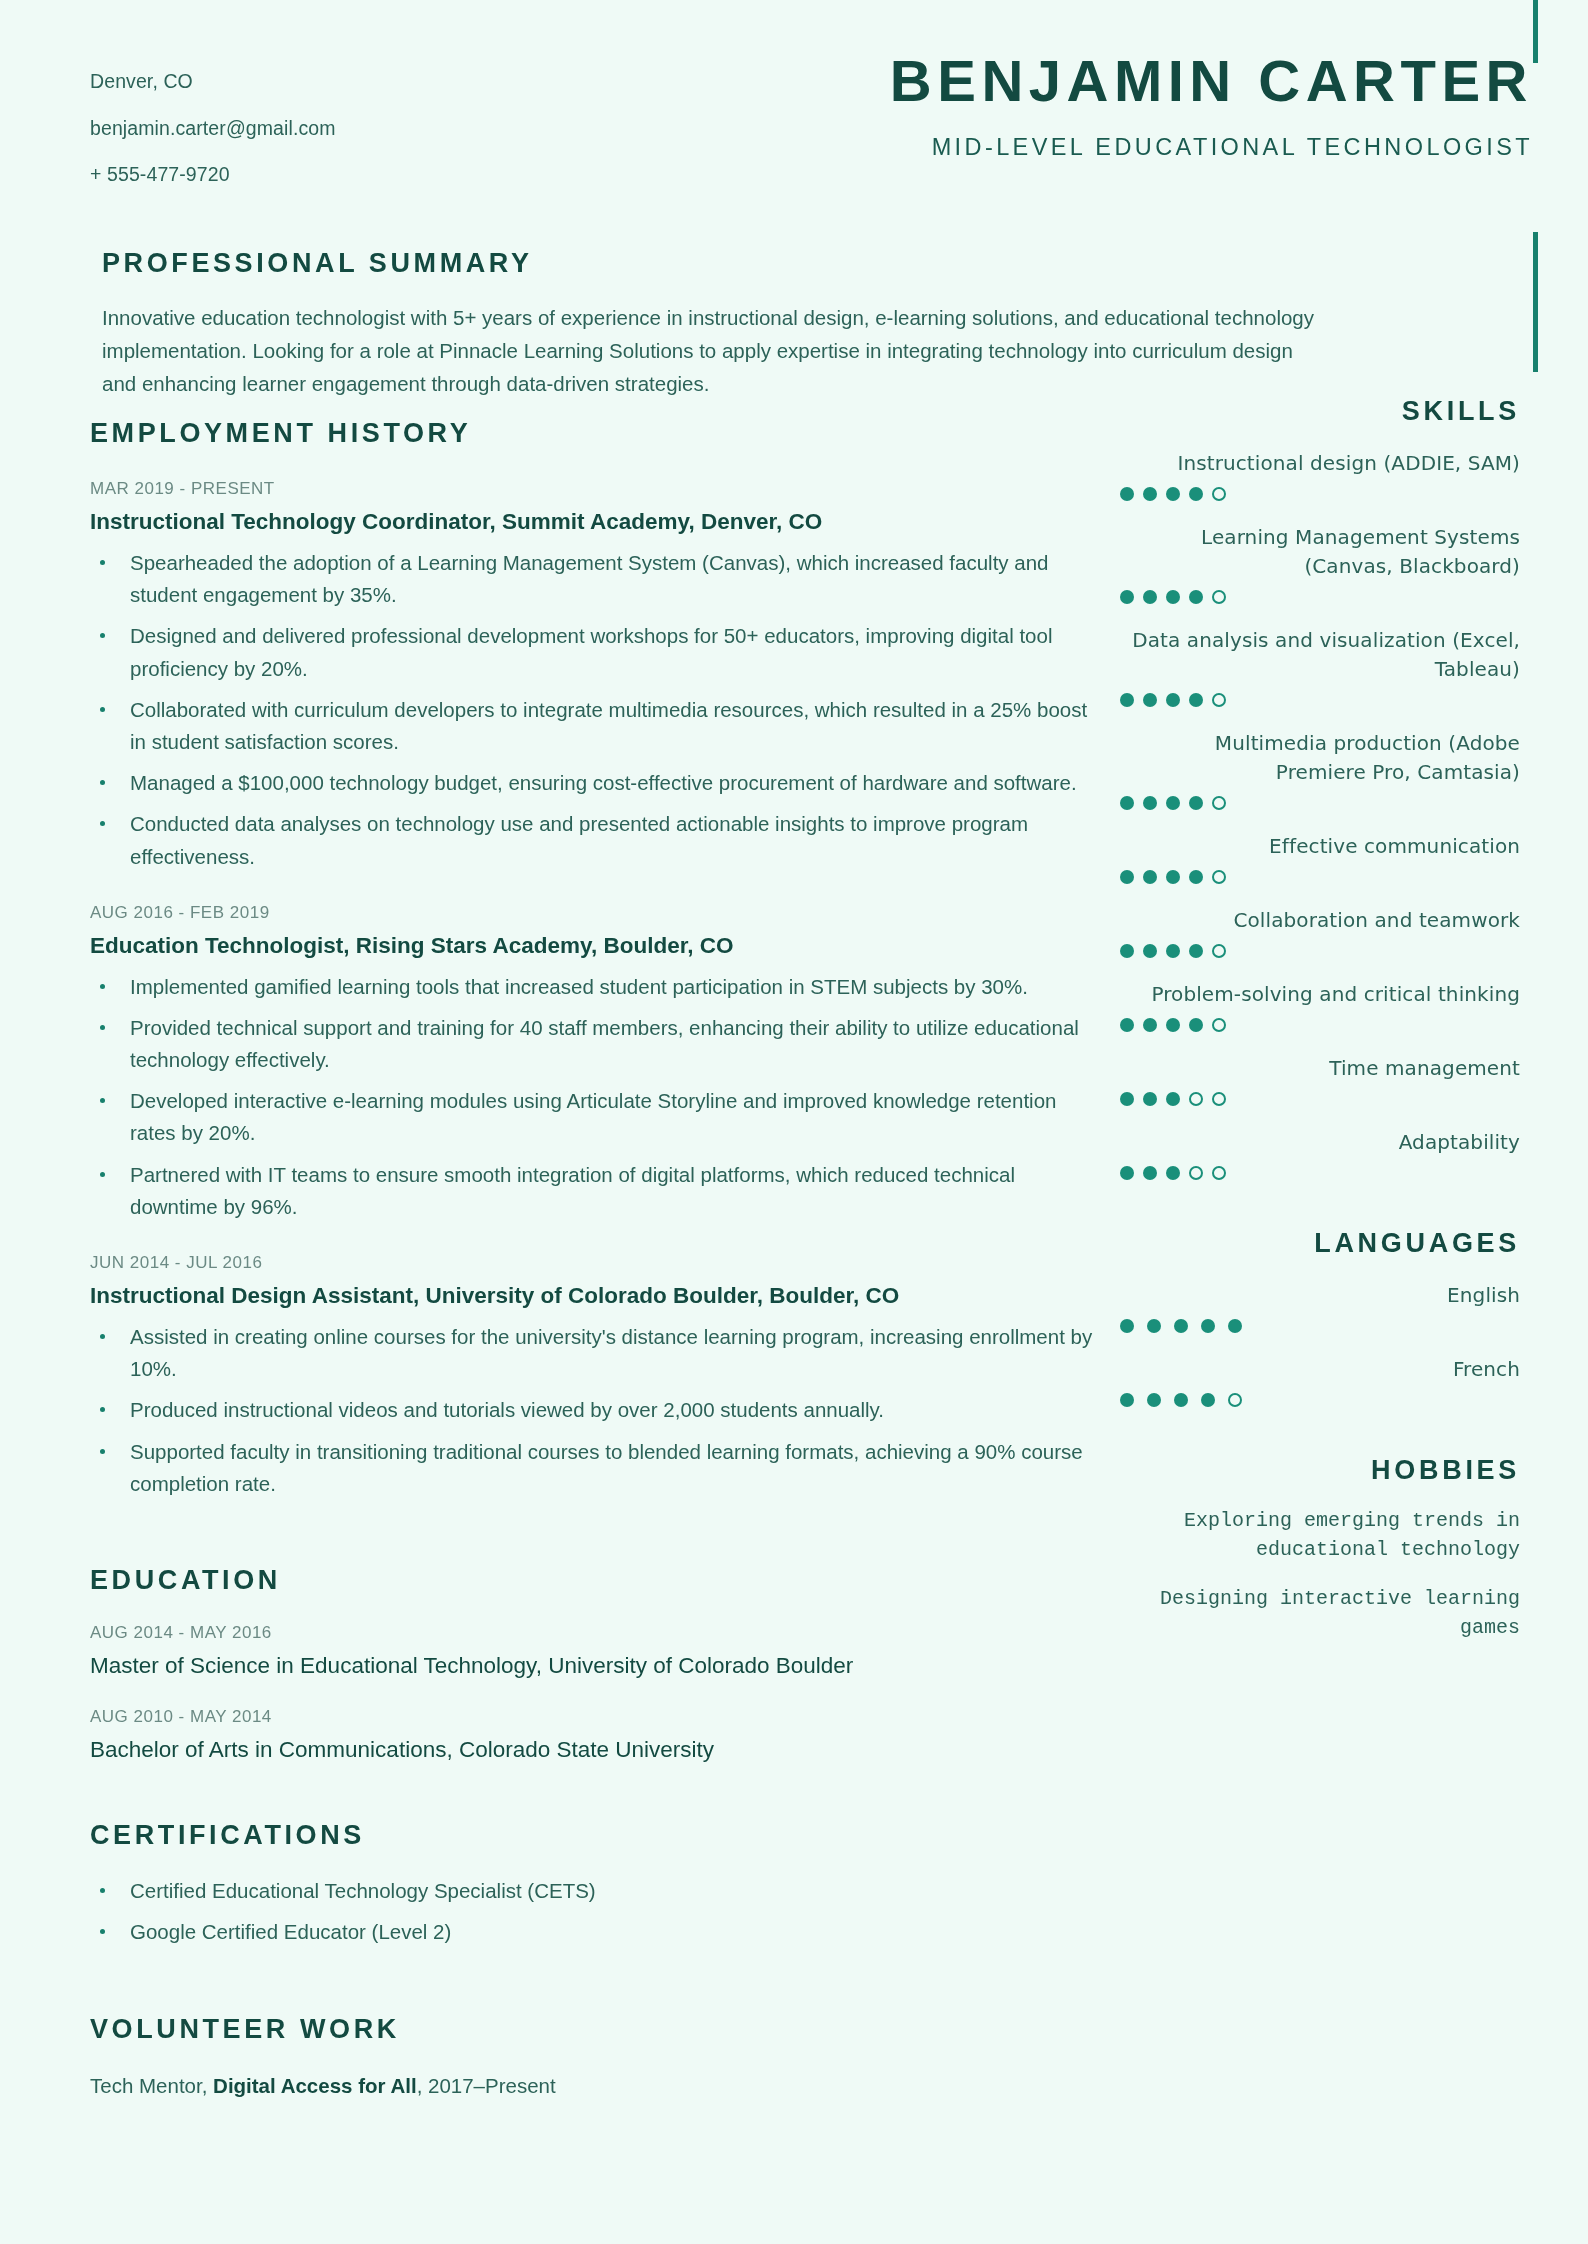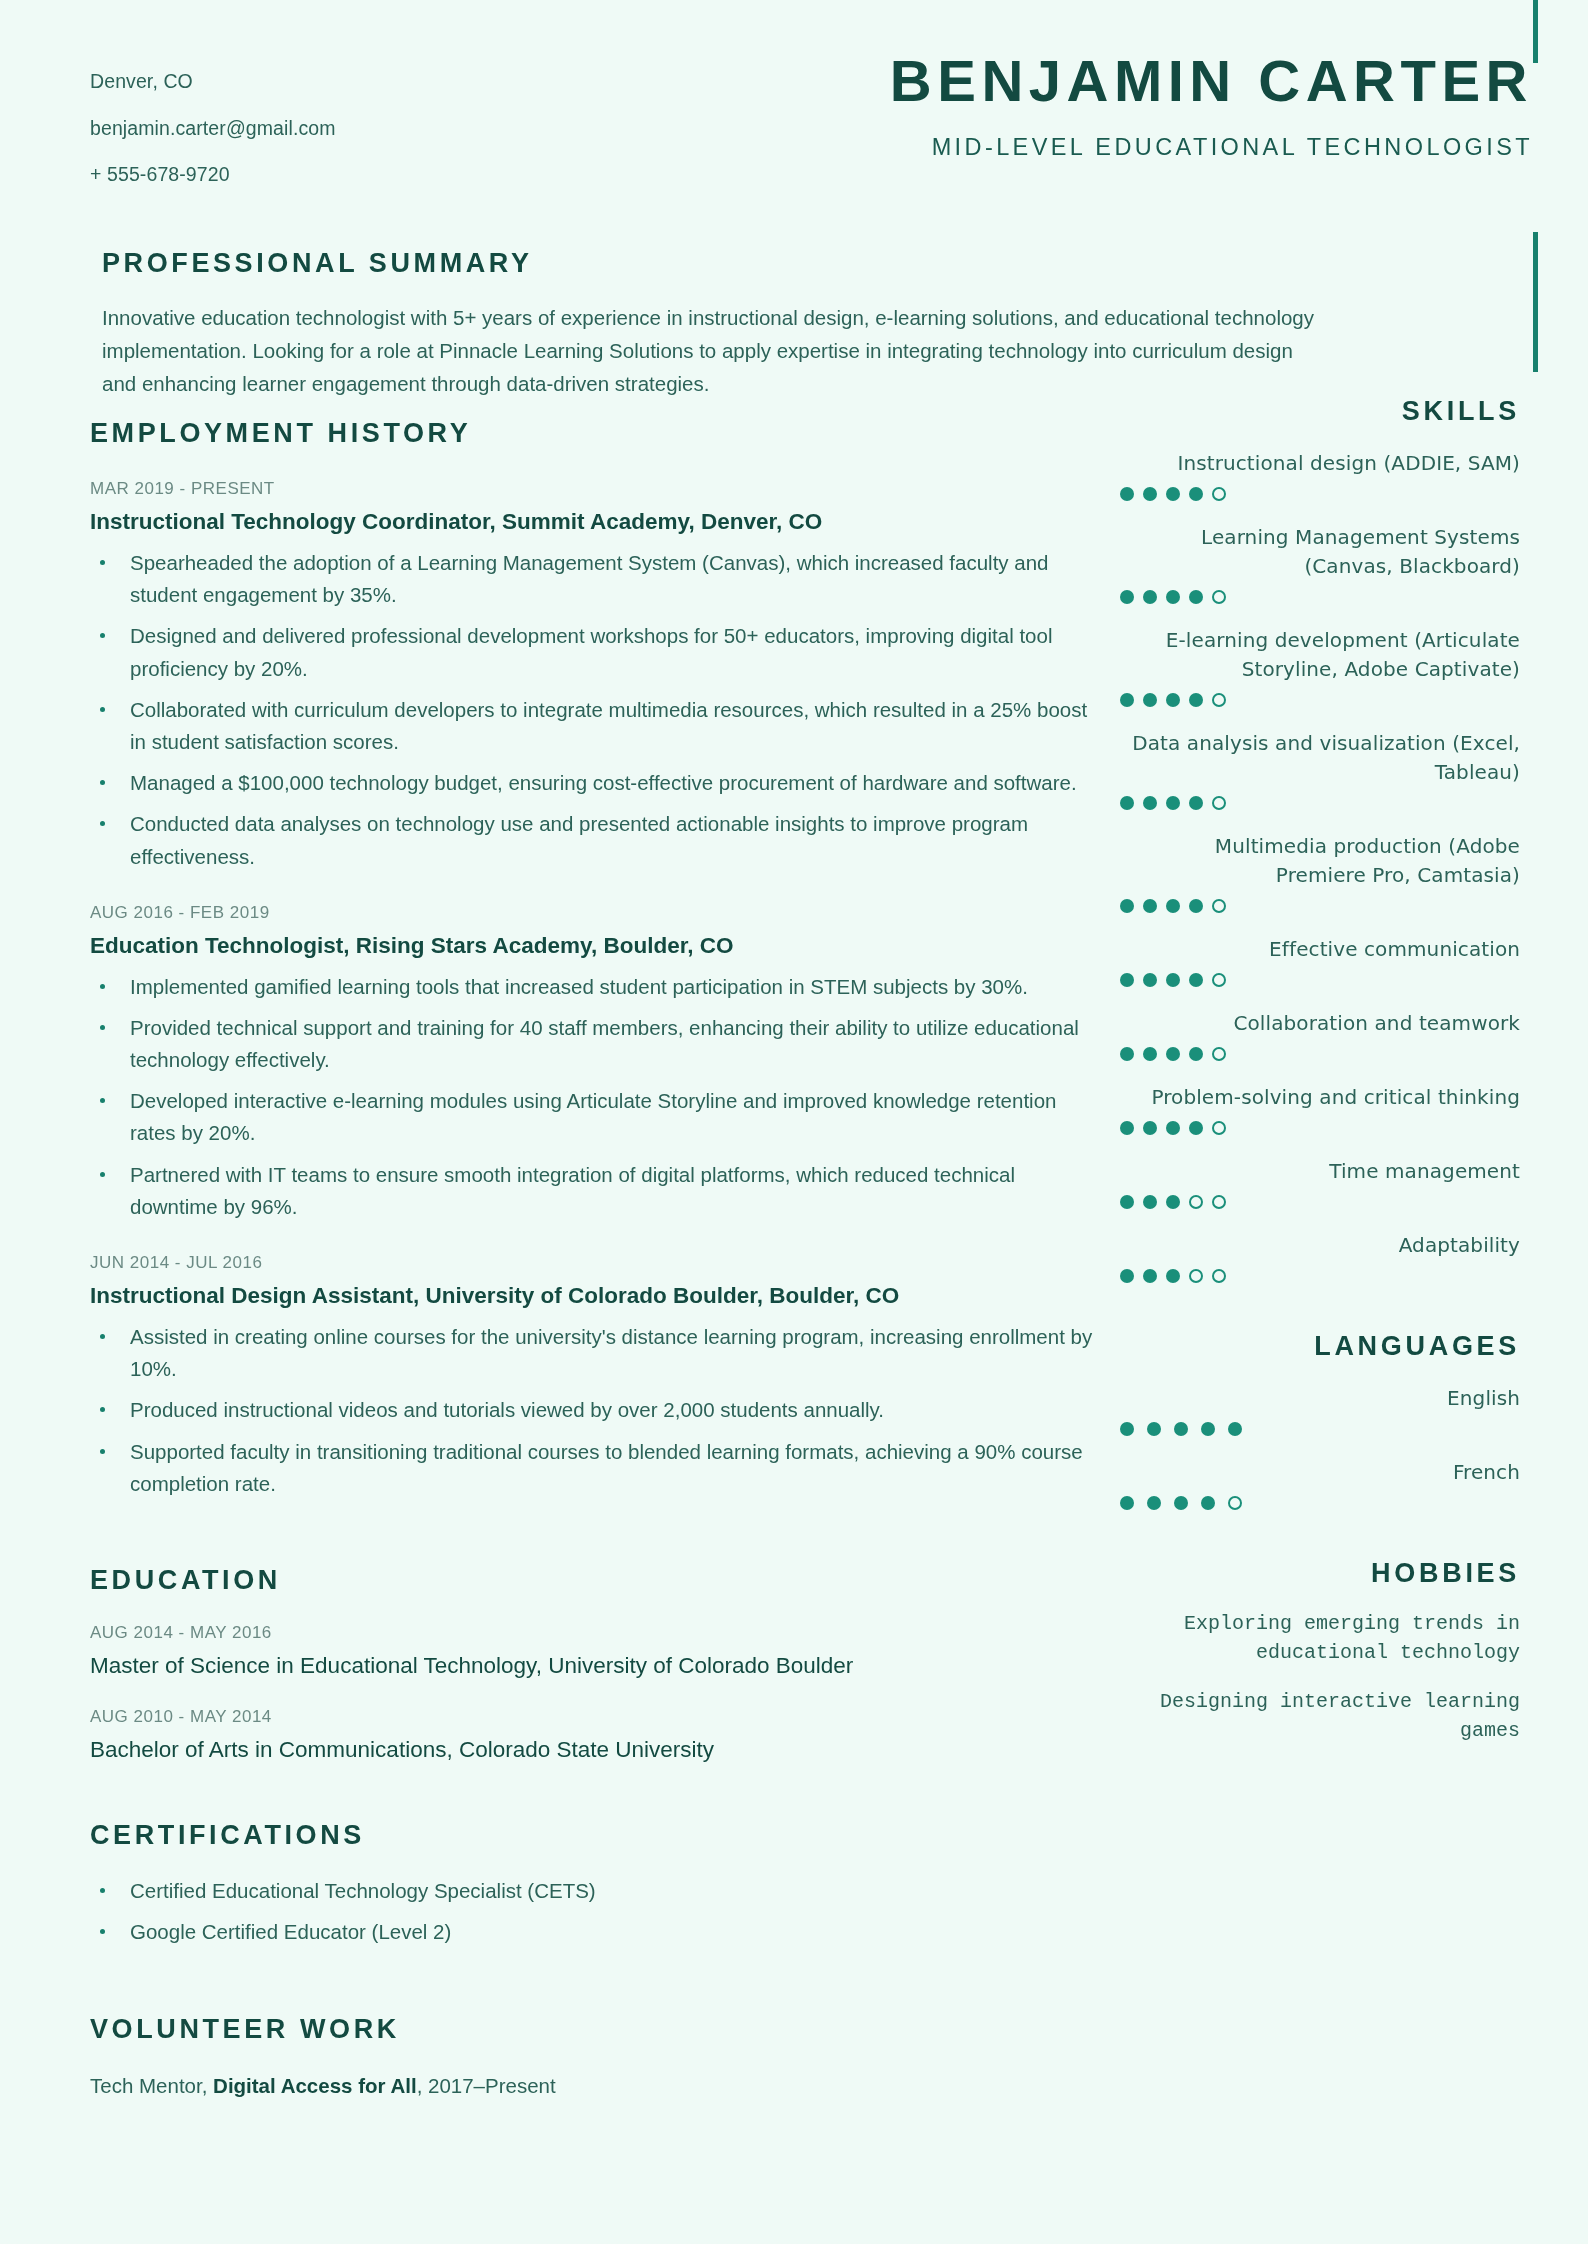--- a/index.html
+++ b/index.html
@@ -223,21 +223,21 @@
 
 <div class="page">
 
   <div class="accent-rule top"></div>
   <div class="accent-rule summary"></div>
 
   <div class="header">
     <div class="contact">
       <div>Denver, CO</div>
       <div>benjamin.carter@gmail.com</div>
-      <div>+ 555-678-9720</div>
+      <div>+ 555-477-9720</div>
     </div>
     <div class="name-block">
       <div class="name">BENJAMIN CARTER</div>
       <div class="job-title">MID-LEVEL EDUCATIONAL TECHNOLOGIST</div>
     </div>
   </div>
 
   <div class="summary-wrap">
     <div class="sec-head">PROFESSIONAL SUMMARY</div>
     <div class="summary-text">Innovative education technologist with 5+ years of experience in instructional design, e-learning solutions, and educational technology implementation. Looking for a role at Pinnacle Learning Solutions to apply expertise in integrating technology into curriculum design and enhancing learner engagement through data-driven strategies.</div>
@@ -337,30 +337,20 @@
         <div class="skill-label">Learning Management Systems (Canvas, Blackboard)</div>
         <div class="dots">
             <span class="dot on"></span>
             <span class="dot on"></span>
             <span class="dot on"></span>
             <span class="dot on"></span>
             <span class="dot off"></span>
           </div>
       </div>
       <div class="skill">
-        <div class="skill-label">E-learning development (Articulate Storyline, Adobe Captivate)</div>
-        <div class="dots">
-            <span class="dot on"></span>
-            <span class="dot on"></span>
-            <span class="dot on"></span>
-            <span class="dot on"></span>
-            <span class="dot off"></span>
-          </div>
-      </div>
-      <div class="skill">
         <div class="skill-label">Data analysis and visualization (Excel, Tableau)</div>
         <div class="dots">
             <span class="dot on"></span>
             <span class="dot on"></span>
             <span class="dot on"></span>
             <span class="dot on"></span>
             <span class="dot off"></span>
           </div>
       </div>
       <div class="skill">

